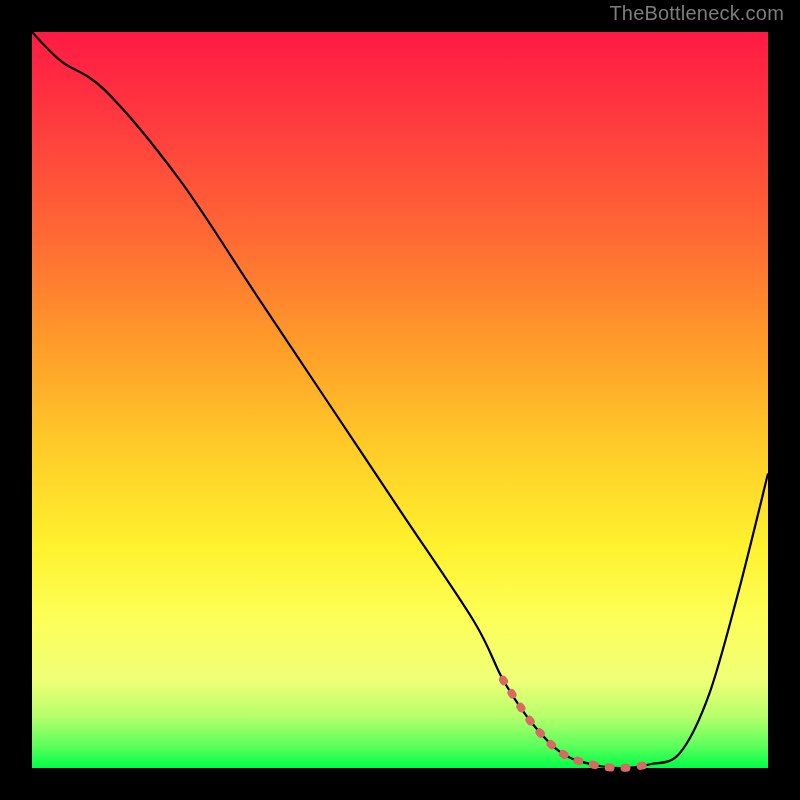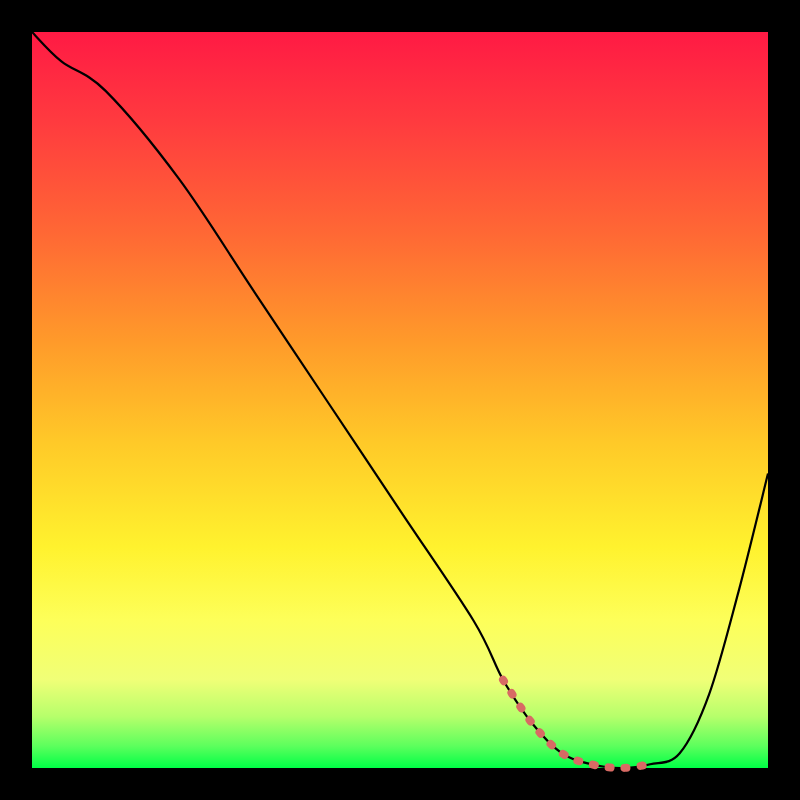--- a/index.html
+++ b/index.html
@@ -54,20 +54,21 @@
     top: 0;
     width: 736px;
     height: 736px;
     overflow: visible;
   }
 </style>
 </head>
 <body>
 
 <div class="frame">
+  <div class="attribution">TheBottleneck.com</div>
 
   <div class="plot-area">
     <svg class="curve" viewBox="0 0 736 736" preserveAspectRatio="none">
       <path id="curve-path" fill="none" stroke="#000000" stroke-width="2.2" d="M 0.0 0.0 C 4.9 4.9, 17.2 19.6, 29.4 29.4 C 41.7 39.3, 54.0 39.3, 73.6 58.9 C 93.2 78.5, 122.7 114.1, 147.2 147.2 C 171.7 180.3, 196.3 220.8, 220.8 257.6 C 245.3 294.4, 269.9 331.2, 294.4 368.0 C 318.9 404.8, 343.5 441.6, 368.0 478.4 C 392.5 515.2, 424.4 560.6, 441.6 588.8 C 458.8 617.0, 461.2 630.5, 471.0 647.7 C 480.9 664.9, 490.7 679.6, 500.5 691.8 C 510.3 704.1, 520.1 714.5, 529.9 721.3 C 539.7 728.0, 549.5 729.9, 559.4 732.3 C 569.2 734.8, 579.0 736.0, 588.8 736.0 C 598.6 736.0, 608.4 734.8, 618.2 732.3 C 628.1 729.9, 637.9 732.9, 647.7 721.3 C 657.5 709.6, 667.3 689.4, 677.1 662.4 C 686.9 635.4, 696.7 596.2, 706.6 559.4 C 716.4 522.6, 731.1 461.2, 736.0 441.6"></path>
       <path id="marker-path" fill="none" stroke="#d86a64" stroke-width="8" stroke-linecap="round" stroke-linejoin="round" stroke-dasharray="2 14" d="M 471.0 647.7 C 475.9 655.0, 490.7 679.6, 500.5 691.8 C 510.3 704.1, 520.1 714.5, 529.9 721.3 C 539.7 728.0, 549.5 729.9, 559.4 732.3 C 569.2 734.8, 579.0 736.0, 588.8 736.0 C 598.6 736.0, 613.3 732.9, 618.2 732.3"></path>
     </svg>
   </div>
 </div>
 
 </body></html>

